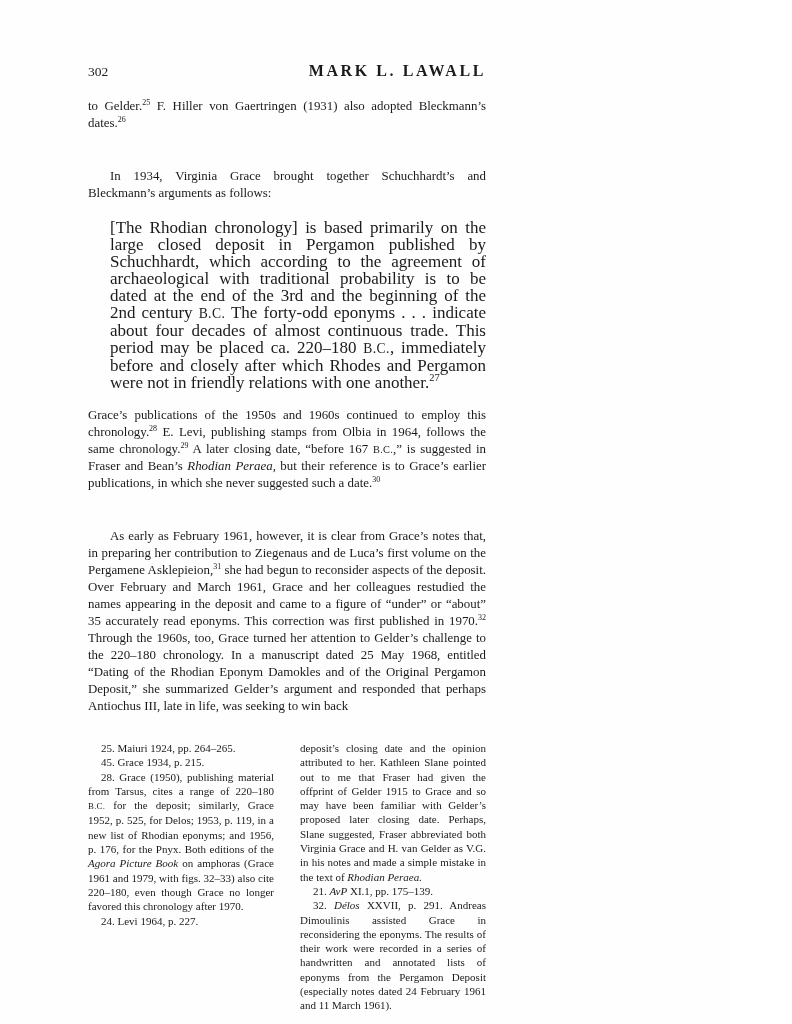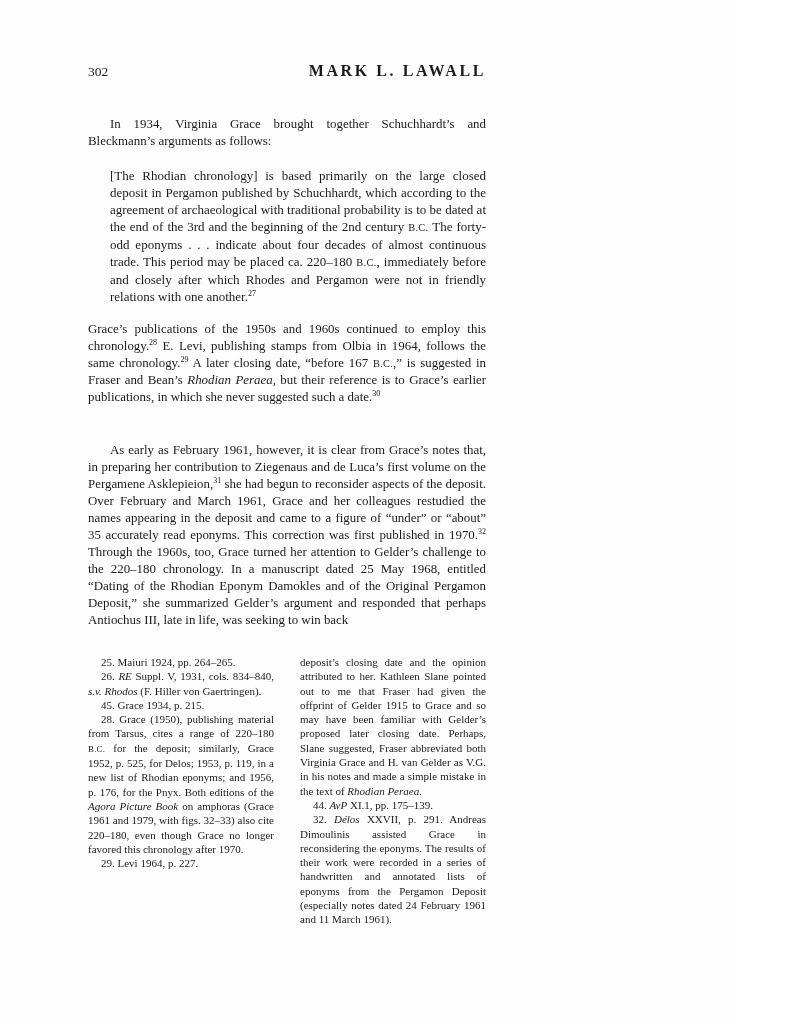--- a/index.html
+++ b/index.html
@@ -33,21 +33,21 @@
   }
   .body-text {
     font-size: 12.9px;
     line-height: 17px;
     text-align: justify;
   }
   .para { margin: 0; }
   .para.indent { text-indent: 22px; margin-top: 36px; }
   .quote {
     margin: 17px 0 16px 22px;
-    font-size: 13px;
+    font-size: 17px;
     line-height: 17px;
     text-align: justify;
   }
   sup.fnref {
     font-size: 0.62em;
     vertical-align: super;
     line-height: 0;
   }
   .i  { font-style: italic; }
   .sc { font-size: 0.8em; letter-spacing: 0.03em; }
@@ -68,35 +68,35 @@
 
 <div class="page">
   <div class="content">
 
     <div class="page-header">
       <span class="page-num">302</span>
       <span class="running-head">MARK L. LAWALL</span>
     </div>
 
     <div class="body-text" id="body-text">
+        <div class="para"><span>to Gelder.</span><sup class="fnref">25</sup><span> F. Hiller von Gaertringen (1931) also adopted Bleckmann’s dates.</span><sup class="fnref">26</sup></div>
         <div class="para indent"><span>In 1934, Virginia Grace brought together Schuchhardt’s and Bleckmann’s arguments as follows:</span></div>
         <div class="quote"><span>[The Rhodian chronology] is based primarily on the large closed deposit in Pergamon published by Schuchhardt, which according to the agreement of archaeological with traditional probability is to be dated at the end of the 3rd and the beginning of the 2nd century </span><span class="sc">B.C.</span><span> The forty-odd eponyms . . . indicate about four decades of almost continuous trade. This period may be placed ca. 220–180 </span><span class="sc">B.C.</span><span>, immediately before and closely after which Rhodes and Pergamon were not in friendly relations with one another.</span><sup class="fnref">27</sup></div>
         <div class="para"><span>Grace’s publications of the 1950s and 1960s continued to employ this chronology.</span><sup class="fnref">28</sup><span> E. Levi, publishing stamps from Olbia in 1964, follows the same chronology.</span><sup class="fnref">29</sup><span> A later closing date, “before 167 </span><span class="sc">B.C.</span><span>,” is suggested in Fraser and Bean’s </span><span class="i">Rhodian Peraea,</span><span> but their reference is to Grace’s earlier publications, in which she never suggested such a date.</span><sup class="fnref">30</sup></div>
         <div class="para indent"><span>As early as February 1961, however, it is clear from Grace’s notes that, in preparing her contribution to Ziegenaus and de Luca’s first volume on the Pergamene Asklepieion,</span><sup class="fnref">31</sup><span> she had begun to reconsider aspects of the deposit. Over February and March 1961, Grace and her colleagues restudied the names appearing in the deposit and came to a figure of “under” or “about” 35 accurately read eponyms. This correction was first published in 1970.</span><sup class="fnref">32</sup><span> Through the 1960s, too, Grace turned her attention to Gelder’s challenge to the 220–180 chronology. In a manuscript dated 25 May 1968, entitled “Dating of the Rhodian Eponym Damokles and of the Original Pergamon Deposit,” she summarized Gelder’s argument and responded that perhaps Antiochus III, late in life, was seeking to win back</span></div>
       </div>
 
     <div class="footnotes">
       <div class="fncol" id="fn-left">
           <div class="fn-para indent"><span>25. Maiuri 1924, pp. 264–265.</span></div>
-          <div class="fn-para indent"><span>26. </span><span class="i">RE</span><span> Suppl. V, 1931, cols. 834–840, </span><span class="i">s.v. Rhodos</span><span> (F. Hiller von Gaertringen).</span></div>
           <div class="fn-para indent"><span>45. Grace 1934, p. 215.</span></div>
           <div class="fn-para indent"><span>28. Grace (1950), publishing material from Tarsus, cites a range of 220–180 </span><span class="sc">B.C.</span><span> for the deposit; similarly, Grace 1952, p. 525, for Delos; 1953, p. 119, in a new list of Rhodian eponyms; and 1956, p. 176, for the Pnyx. Both editions of the </span><span class="i">Agora Picture Book</span><span> on amphoras (Grace 1961 and 1979, with figs. 32–33) also cite 220–180, even though Grace no longer favored this chronology after 1970.</span></div>
-          <div class="fn-para indent"><span>29. Levi 1964, p. 227.</span></div>
+          <div class="fn-para indent"><span>24. Levi 1964, p. 227.</span></div>
         </div>
       <div class="fncol" id="fn-right">
           <div class="fn-para"><span>deposit’s closing date and the opinion attributed to her. Kathleen Slane pointed out to me that Fraser had given the offprint of Gelder 1915 to Grace and so may have been familiar with Gelder’s proposed later closing date. Perhaps, Slane suggested, Fraser abbreviated both Virginia Grace and H. van Gelder as V.G. in his notes and made a simple mistake in the text of </span><span class="i">Rhodian Peraea.</span></div>
-          <div class="fn-para indent"><span>44. </span><span class="i">AvP</span><span> XI.1, pp. 175–139.</span></div>
+          <div class="fn-para indent"><span>21. </span><span class="i">AvP</span><span> XI.1, pp. 175–139.</span></div>
           <div class="fn-para indent"><span>32. </span><span class="i">Délos</span><span> XXVII, p. 291. Andreas Dimoulinis assisted Grace in reconsidering the eponyms. The results of their work were recorded in a series of handwritten and annotated lists of eponyms from the Pergamon Deposit (especially notes dated 24 February 1961 and 11 March 1961).</span></div>
         </div>
     </div>
 
   </div>
 </div>
 
 </body></html>

